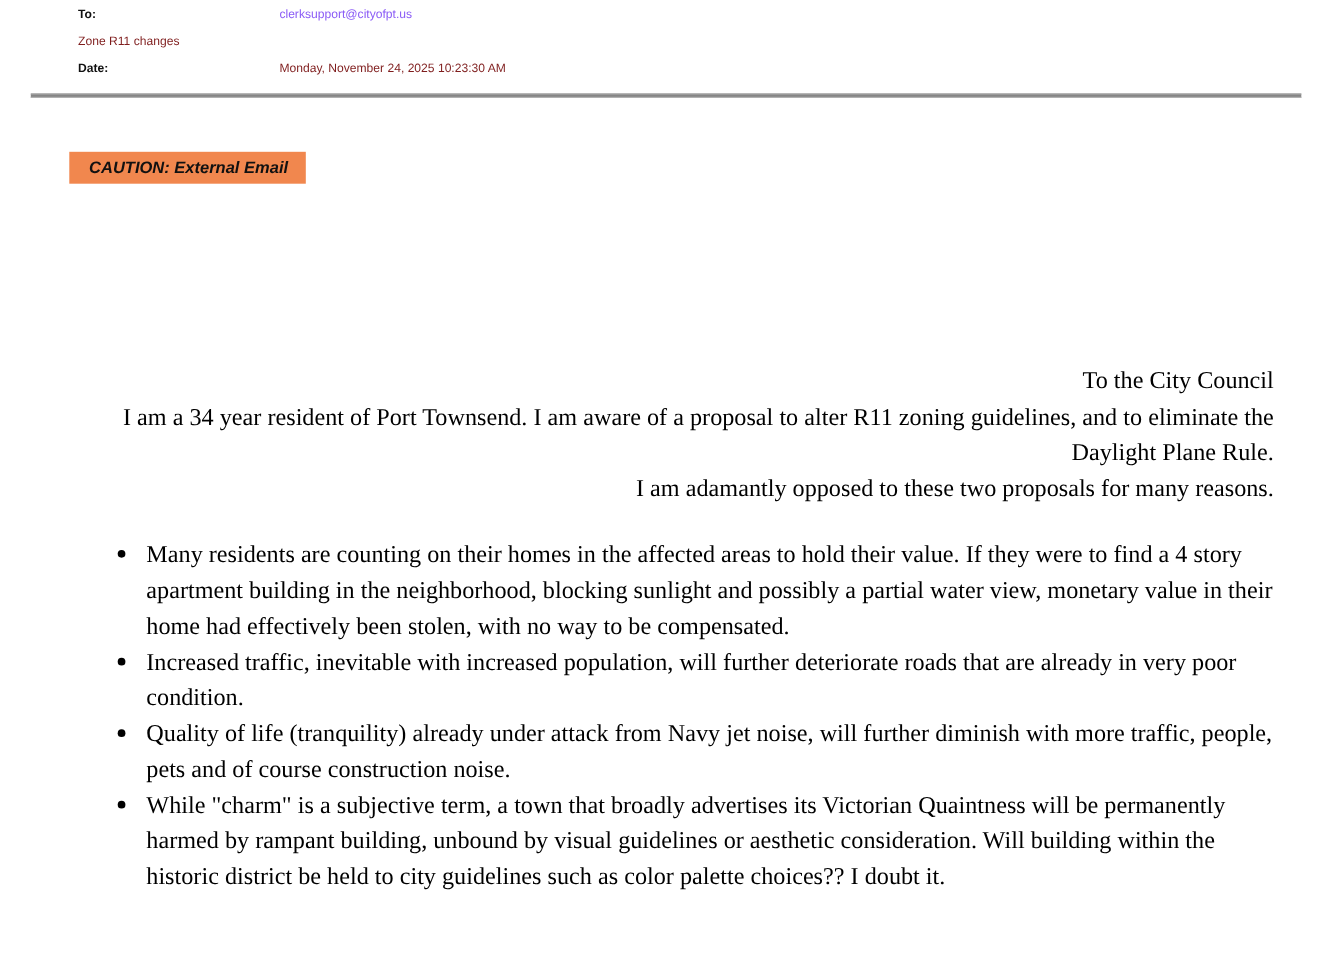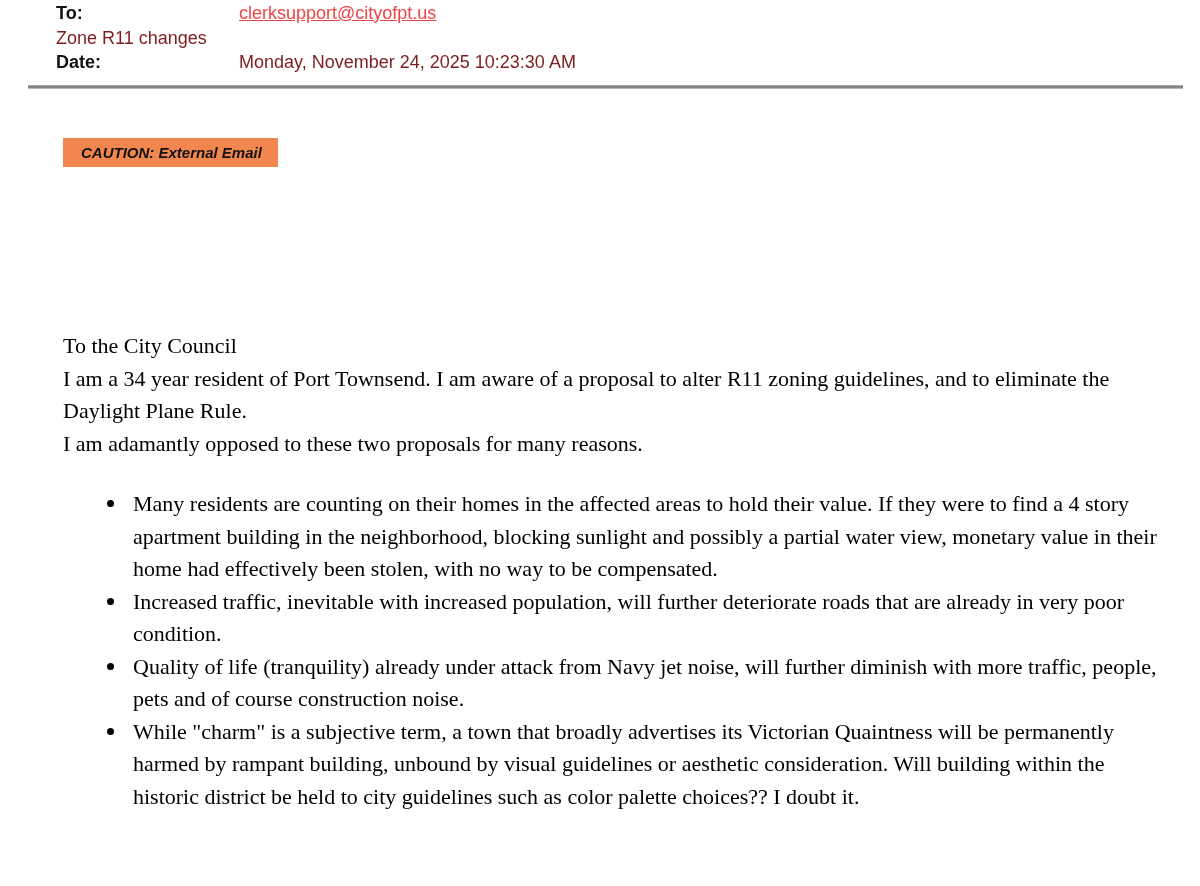--- a/index.html
+++ b/index.html
@@ -10,36 +10,35 @@
     height: 886px;
     background: #ffffff;
     overflow: hidden;
     font-family: "Liberation Sans", sans-serif;
     color: #000000;
   }
 
   
   .header {
     position: absolute;
-    left: 56px;
+    left: 71px;
     top: 1px;
-    font-size: 18px;
+    font-size: 11px;
     line-height: 24.7px;
   }
   .hrow { display: flex; }
   .hlabel {
     width: 183px;
     font-weight: bold;
     color: #111111;
     flex: 0 0 183px;
   }
   .hvalue { color: #7f1d1d; }
   a.hvalue-link {
-    color: #ef4444;
-    text-decoration: underline;
+    color: #8b5cf6;
     cursor: pointer;
   }
 
   
   .divider {
     position: absolute;
     left: 28px;
     top: 85px;
     width: 1155px;
     height: 4px;
@@ -69,21 +68,21 @@
   .body {
     position: absolute;
     left: 63px;
     top: 330px;
     width: 1095px;
     font-family: "Liberation Serif", serif;
     font-size: 22px;
     line-height: 32.5px;
     color: #000000;
   }
-  .intro p { margin: 0; }
+  .intro p { margin: 0; text-align: right; }
   ul.bullets {
     margin: 28px 0 0 0;
     padding: 0;
     list-style: none;
   }
   ul.bullets li {
     position: relative;
     padding-left: 70px;
   }
   ul.bullets li .bullet-dot {

